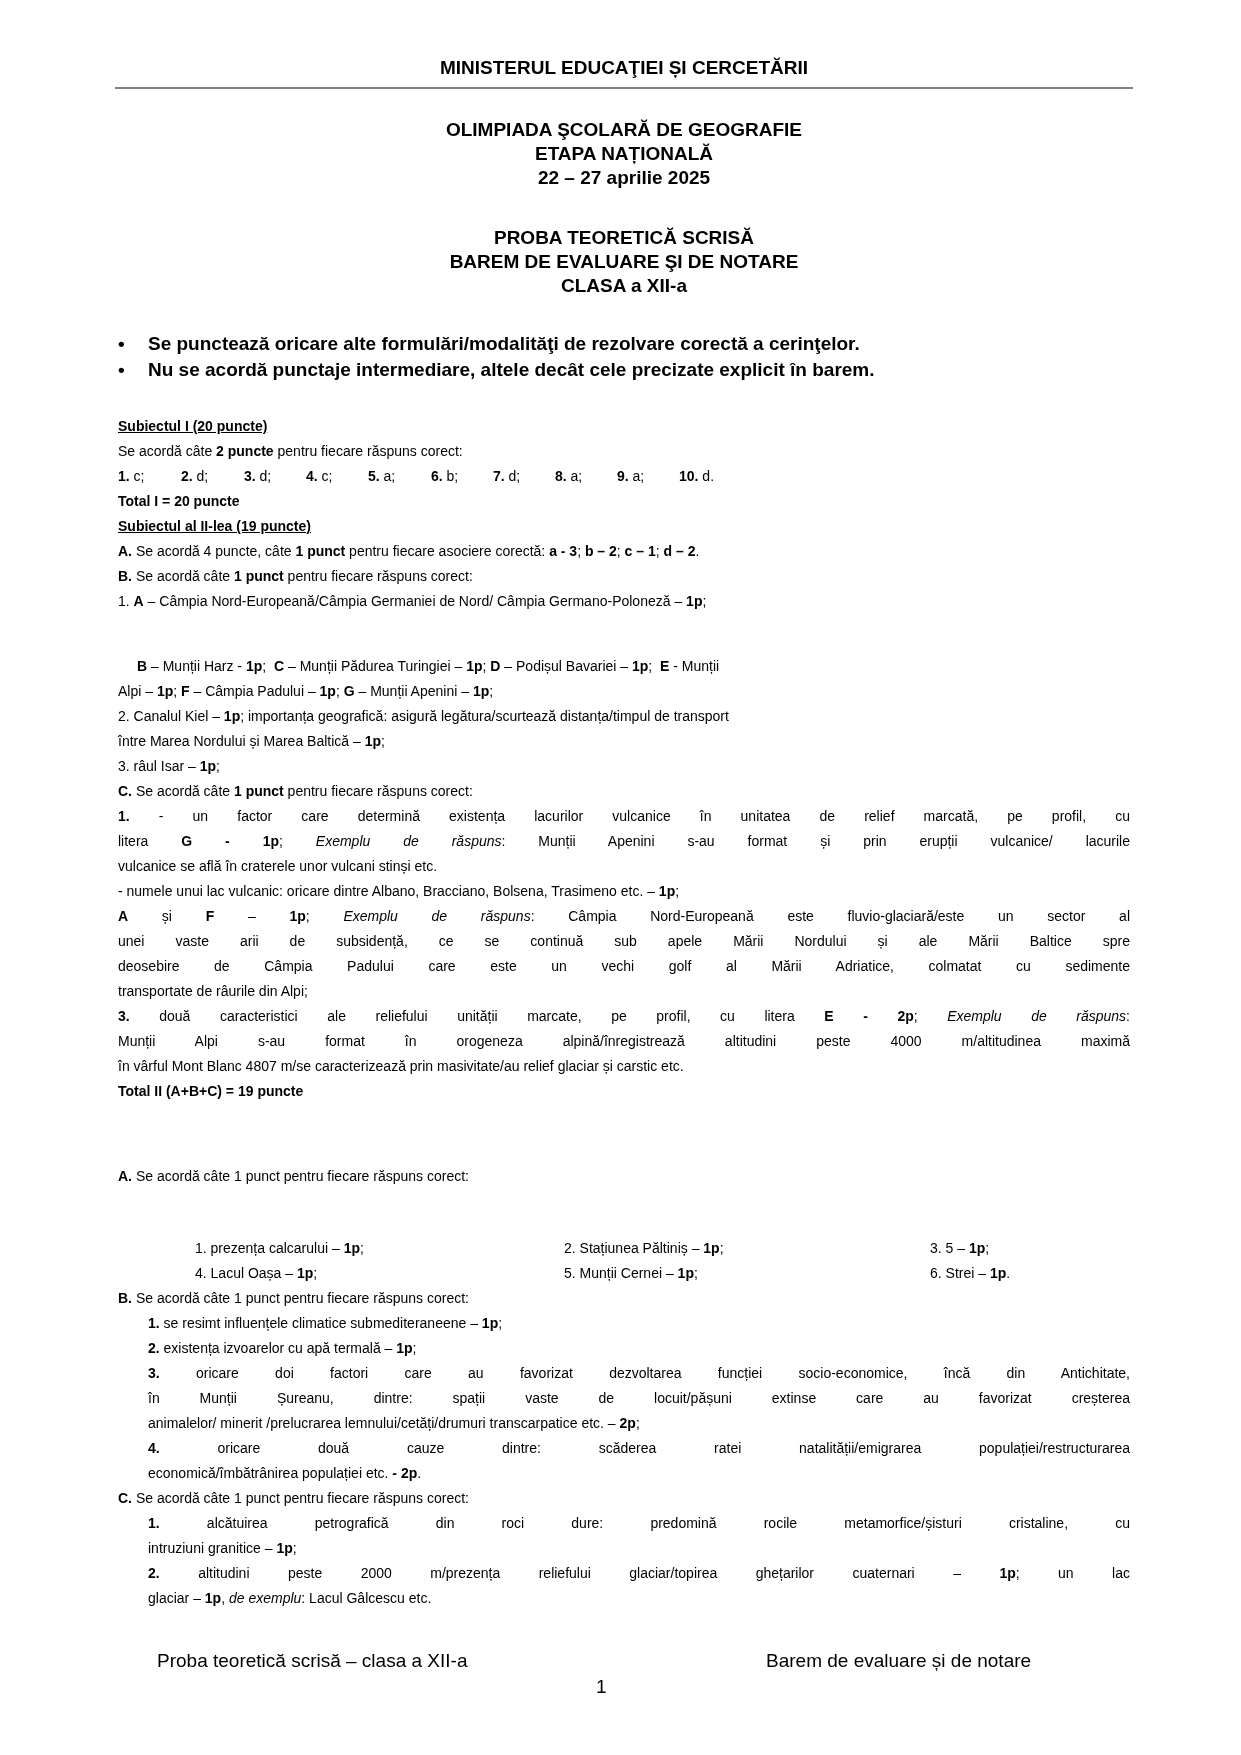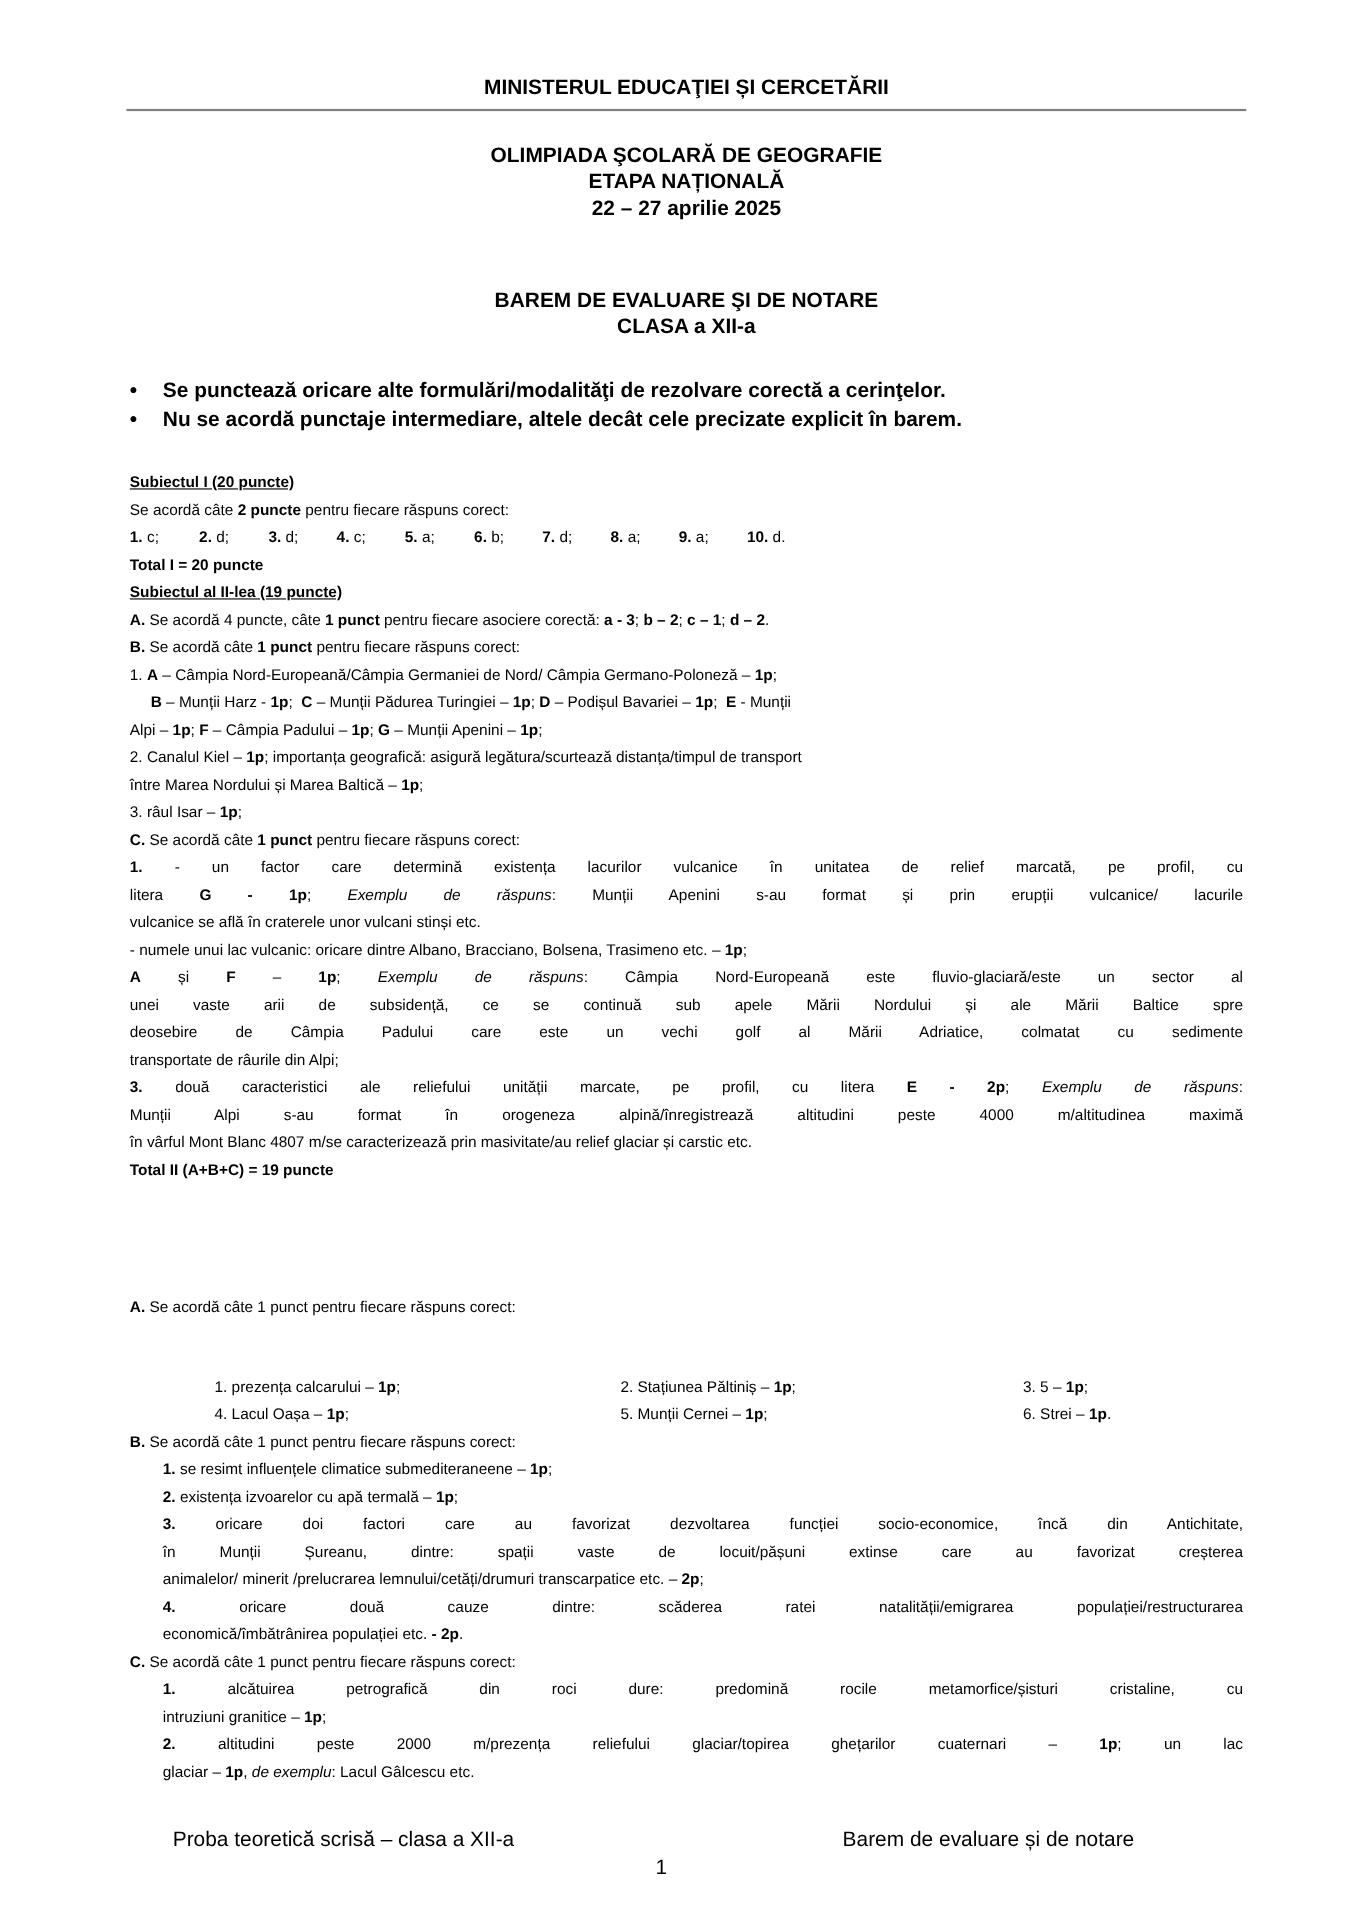--- a/index.html
+++ b/index.html
@@ -1,18 +1,18 @@
 <!DOCTYPE html>
 <html><head>
 <meta charset="utf-8">
 <style>
   html, body { margin: 0; padding: 0; background: #ffffff; }
   body { width: 1241px; height: 1755px; position: relative; overflow: hidden;
          font-family: "Liberation Sans", sans-serif; color: #000; }
-  .page { position: absolute; left: 0; top: 12px; width: 1241px; height: 1691px; }
+  .page { position: absolute; left: 0; top: 0; width: 1241px; height: 1691px; }
   .hdr { position: absolute; left: 115px; top: 57px; width: 1018px; text-align: center;
          font-weight: bold; font-size: 19px; }
   .hdr-rule { position: absolute; left: 115px; top: 87px; width: 1018px; height: 2px; background: #808080; }
   .title { position: absolute; left: 115px; width: 1018px; text-align: center; font-weight: bold; font-size: 19px; line-height: 24px; }
   .bullets { position: absolute; left: 148px; top: 331px; font-size: 19px; font-weight: bold; line-height: 26px; }
   .bullets .b { position: relative; padding-left: 0; }
   .bullets .dot { position: absolute; left: -30px; }
   .body { position: absolute; left: 118px; width: 1012px; font-size: 14px; line-height: 25px; }
   .line { white-space: nowrap; height: 25px; }
   .just { text-align: justify; text-align-last: justify; white-space: normal; }
@@ -28,20 +28,21 @@
 <body>
 
 <div class="page">
 
   <div class="hdr">MINISTERUL EDUCAŢIEI ȘI CERCETĂRII</div>
   <div class="hdr-rule"></div>
 
   <div class="title" style="top:118px;">OLIMPIADA ŞCOLARĂ DE GEOGRAFIE</div>
   <div class="title" style="top:142px;">ETAPA NAȚIONALĂ</div>
   <div class="title" style="top:166px;">22 – 27 aprilie 2025</div>
+  <div class="title" style="top:226px;">PROBA TEORETICĂ SCRISĂ</div>
   <div class="title" style="top:250px;">BAREM DE EVALUARE ŞI DE NOTARE</div>
   <div class="title" style="top:274px;">CLASA a XII-a</div>
 
   <div class="bullets">
     <div class="b"><span class="dot">•</span><span>Se punctează oricare alte formulări/modalităţi de rezolvare corectă a cerinţelor.</span></div>
     <div class="b"><span class="dot">•</span><span>Nu se acordă punctaje intermediare, altele decât cele precizate explicit în barem.</span></div>
   </div>
 
   <div class="body" style="top:414px;">
     <div class="line"><span class="u">Subiectul I (20 puncte)</span></div>
@@ -50,21 +51,21 @@
       <span class="col" style="width:63px;"><b>1.</b><span> c;</span></span><span class="col" style="width:63px;"><b>2.</b><span> d;</span></span><span class="col" style="width:62px;"><b>3.</b><span> d;</span></span><span class="col" style="width:62px;"><b>4.</b><span> c;</span></span><span class="col" style="width:63px;"><b>5.</b><span> a;</span></span><span class="col" style="width:62px;"><b>6.</b><span> b;</span></span><span class="col" style="width:62px;"><b>7.</b><span> d;</span></span><span class="col" style="width:62px;"><b>8.</b><span> a;</span></span><span class="col" style="width:62px;"><b>9.</b><span> a;</span></span><span class="col"><b>10.</b><span> d.</span></span>
     </div>
     <div class="line right"><b>Total I = 20 puncte</b></div>
   </div>
 
   <div class="body" style="top:514px;">
     <div class="line"><span class="u">Subiectul al II-lea (19 puncte)</span></div>
     <div class="line"><b>A.</b><span> Se acordă 4 puncte, câte </span><b>1 punct</b><span> pentru fiecare asociere corectă: </span><b>a - 3</b><span>; </span><b>b – 2</b><span>; </span><b>c – 1</b><span>; </span><b>d – 2</b><span>.</span></div>
     <div class="line"><b>B.</b><span> Se acordă câte </span><b>1 punct</b><span> pentru fiecare răspuns corect:</span></div>
     <div class="line"><span>1. </span><b>A</b><span> – Câmpia Nord-Europeană/Câmpia Germaniei de Nord/ Câmpia Germano-Poloneză – </span><b>1p</b><span>;</span></div>
-    <div class="line" style="padding-left:19px;"><b>B</b><span> – Munții Harz - </span><b>1p</b><span>;</span>&nbsp; <b>C</b><span> – Munții Pădurea Turingiei – </span><b>1p</b><span>;</span> <b>D</b><span> – Podișul Bavariei – </span><b>1p</b><span>;</span>&nbsp; <b>E</b><span> - Munții</span></div>
+    <div class="line" style="padding-left:19px;margin-top:40px;"><b>B</b><span> – Munții Harz - </span><b>1p</b><span>;</span>&nbsp; <b>C</b><span> – Munții Pădurea Turingiei – </span><b>1p</b><span>;</span> <b>D</b><span> – Podișul Bavariei – </span><b>1p</b><span>;</span>&nbsp; <b>E</b><span> - Munții</span></div>
     <div class="line"><span>Alpi – </span><b>1p</b><span>;</span> <b>F</b><span> – Câmpia Padului – </span><b>1p</b><span>;</span> <b>G</b><span> – Munții Apenini – </span><b>1p</b><span>;</span></div>
     <div class="line"><span>2. Canalul Kiel – </span><b>1p</b><span>; importanța geografică: asigură legătura/scurtează distanța/timpul de transport</span></div>
     <div class="line"><span>între Marea Nordului și Marea Baltică – </span><b>1p</b><span>;</span></div>
     <div class="line"><span>3. râul Isar – </span><b>1p</b><span>;</span></div>
     <div class="line"><b>C.</b><span> Se acordă câte </span><b>1 punct</b><span> pentru fiecare răspuns corect:</span></div>
     <div class="line just"><b>1.</b><span> - un factor care determină existența lacurilor vulcanice în unitatea de relief marcată, pe profil, cu</span></div>
     <div class="line just"><span>litera </span><b>G - 1p</b><span>; </span><i>Exemplu de răspuns</i><span>: Munții Apenini s-au format și prin erupții vulcanice/ lacurile</span></div>
     <div class="line"><span>vulcanice se află în craterele unor vulcani stinși etc.</span></div>
     <div class="line"><span>- numele unui lac vulcanic: oricare dintre Albano, Bracciano, Bolsena, Trasimeno etc. – </span><b>1p</b><span>;</span></div>
     <div class="line just"><b>A</b><span> și </span><b>F</b><span> – </span><b>1p</b><span>;</span> <i>Exemplu de răspuns</i><span>: Câmpia Nord-Europeană este fluvio-glaciară/este un sector al</span></div>

